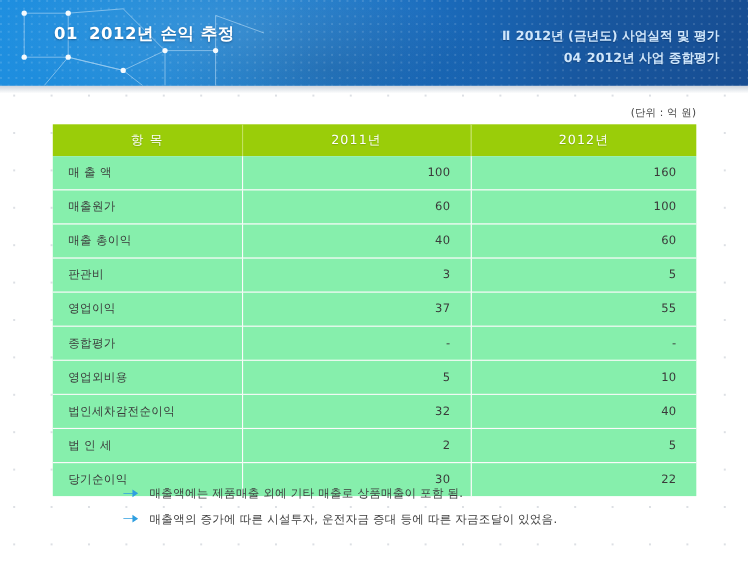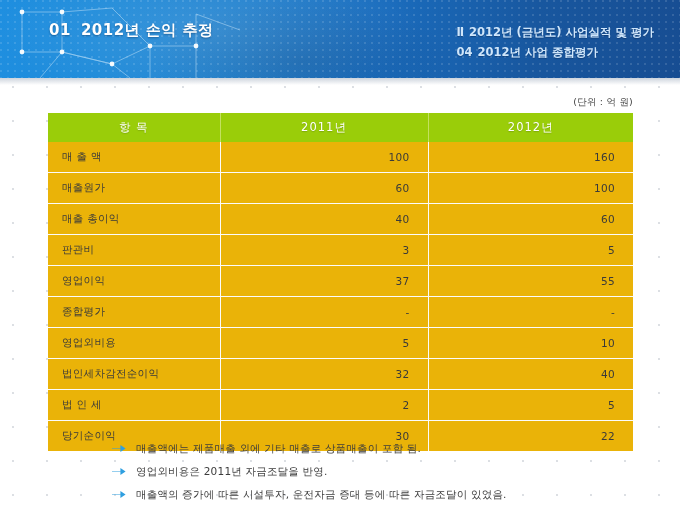--- a/index.html
+++ b/index.html
@@ -85,20 +85,21 @@
     white-space: nowrap;
     z-index: 3;
   }
   .slide-title .num {
     margin-right: 10px;
   }
 
   .header-right {
     position: absolute;
     right: 26px; top: 22px;
+    text-align: right;
     color: #cfe6fb;
     font-size: 11.5px;
     font-weight: bold;
     line-height: 20px;
     z-index: 3;
     text-shadow: 0 1px 1px rgba(0,30,70,0.4);
   }
   .header-right div { white-space: nowrap; }
   .header-right .roman { margin-right: 5px; }
 
@@ -135,21 +136,21 @@
     font-weight: normal;
     height: 27px;
     text-align: center;
     letter-spacing: 1px;
     border-right: 1px solid #c3e160;
     text-shadow: 0 1px 1px rgba(80,110,10,0.35);
   }
   table.pnl thead th:last-child { border-right: none; margin-left: 25px; }
 
   table.pnl tbody td {
-    background: #eab308;
+    background: #86efac;
     height: 28px;
     font-size: 10.5px;
     color: #3a3a3a;
     border-bottom: 1px solid #fbfbfb;
     border-right: 1px solid #fbfbfb;
   }
   table.pnl tbody tr:last-child td { border-bottom: none; }
   table.pnl tbody td:last-child { border-right: none; }
 
   td.item {
@@ -314,23 +315,15 @@
       </svg>
     </span>
     <span class="note-text">매출액에는 제품매출 외에 기타 매출로 상품매출이 포함 됨.</span>
   </div>
   <div class="note-row">
     <span class="note-arrow">
       <svg width="14" height="11" viewBox="0 0 14 11">
         <path d="M0 5.2 L8.4 5.2 L8.4 2.0 L13.6 5.5 L8.4 9.0 L8.4 5.8 L0 5.8 Z" fill="#2f9fe0"></path>
       </svg>
     </span>
-    <span class="note-text">영업외비용은 2011년 자금조달을 반영.</span>
-  </div>
-  <div class="note-row">
-    <span class="note-arrow">
-      <svg width="14" height="11" viewBox="0 0 14 11">
-        <path d="M0 5.2 L8.4 5.2 L8.4 2.0 L13.6 5.5 L8.4 9.0 L8.4 5.8 L0 5.8 Z" fill="#2f9fe0"></path>
-      </svg>
-    </span>
     <span class="note-text">매출액의 증가에 따른 시설투자, 운전자금 증대 등에 따른 자금조달이 있었음.</span>
   </div>
 </div>
 
 </body></html>

